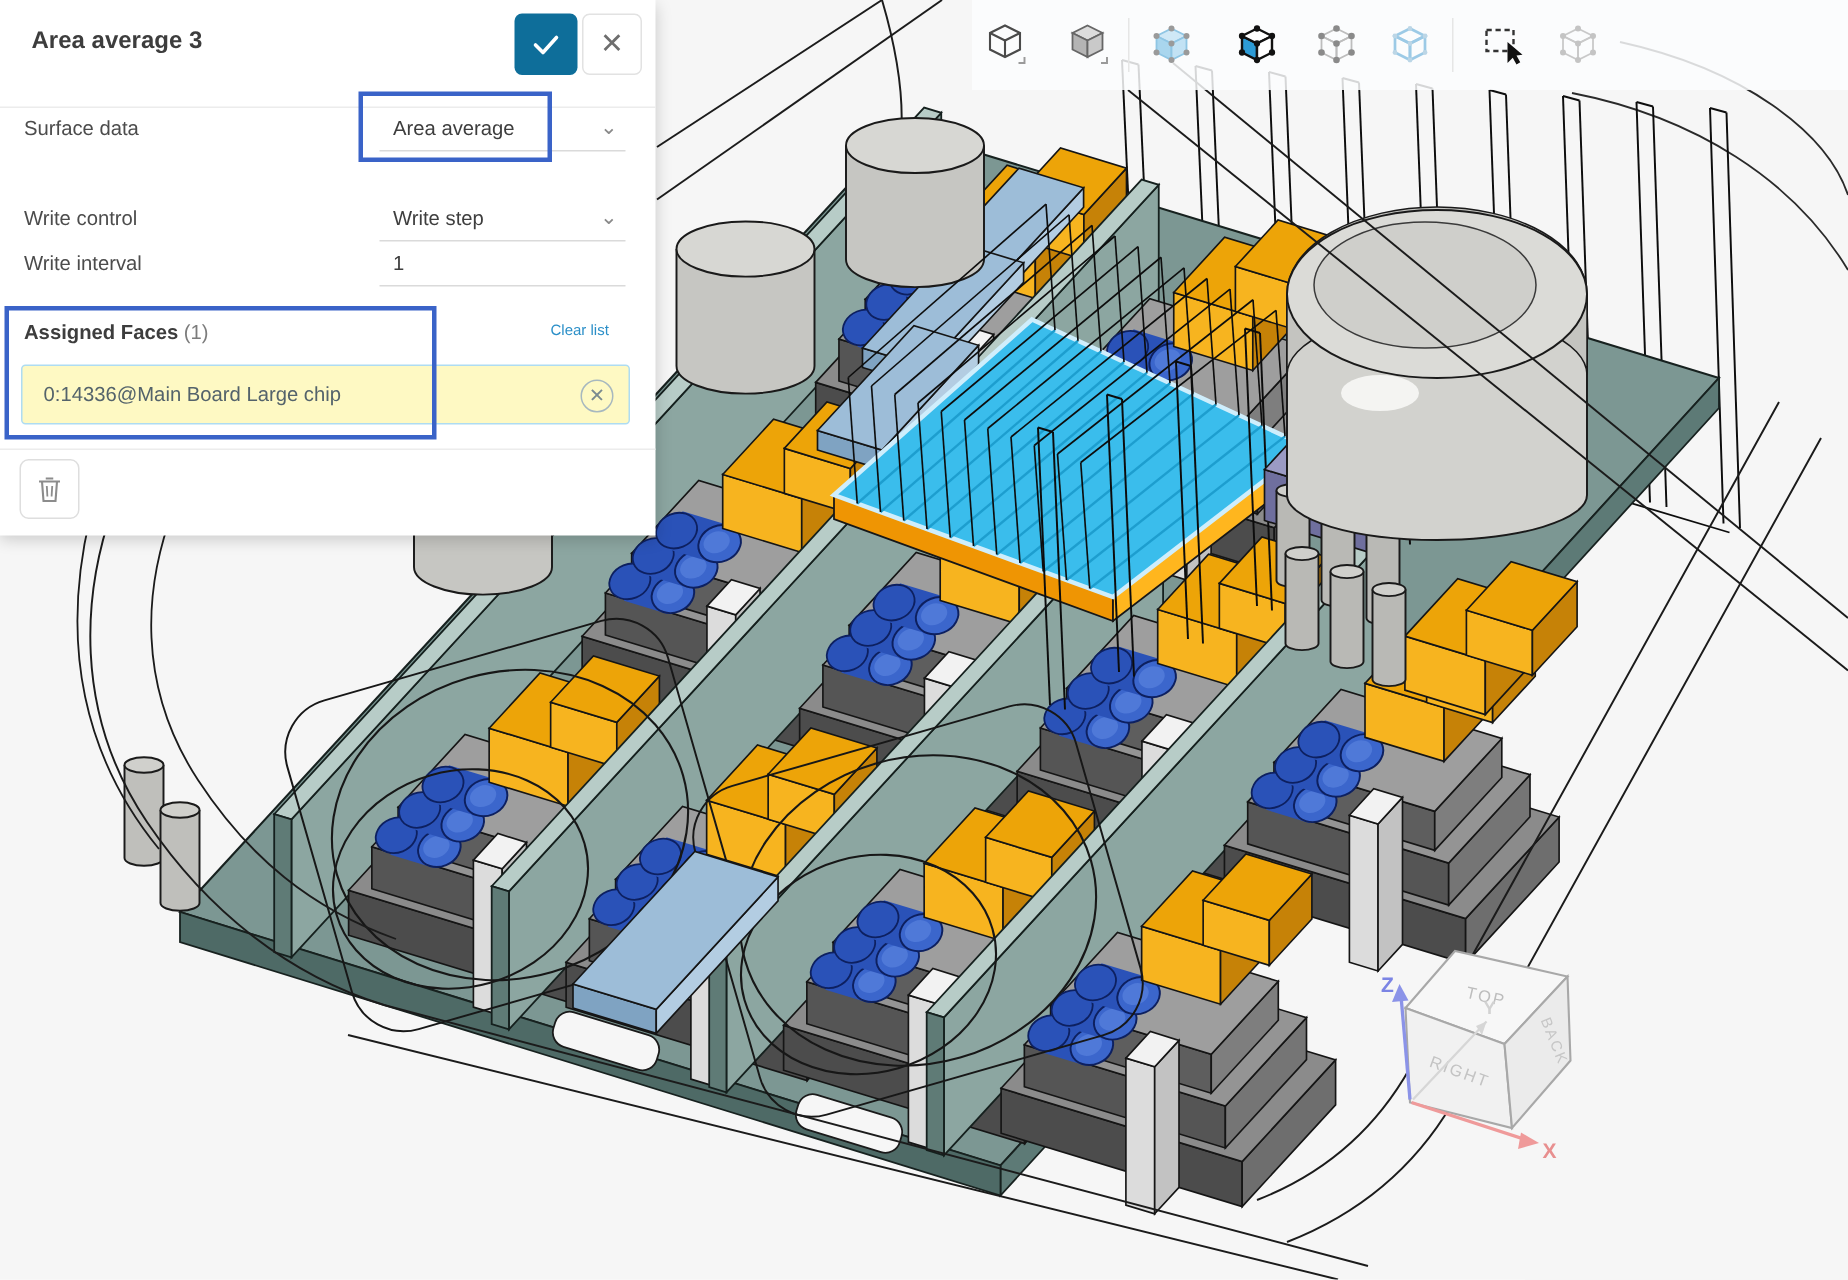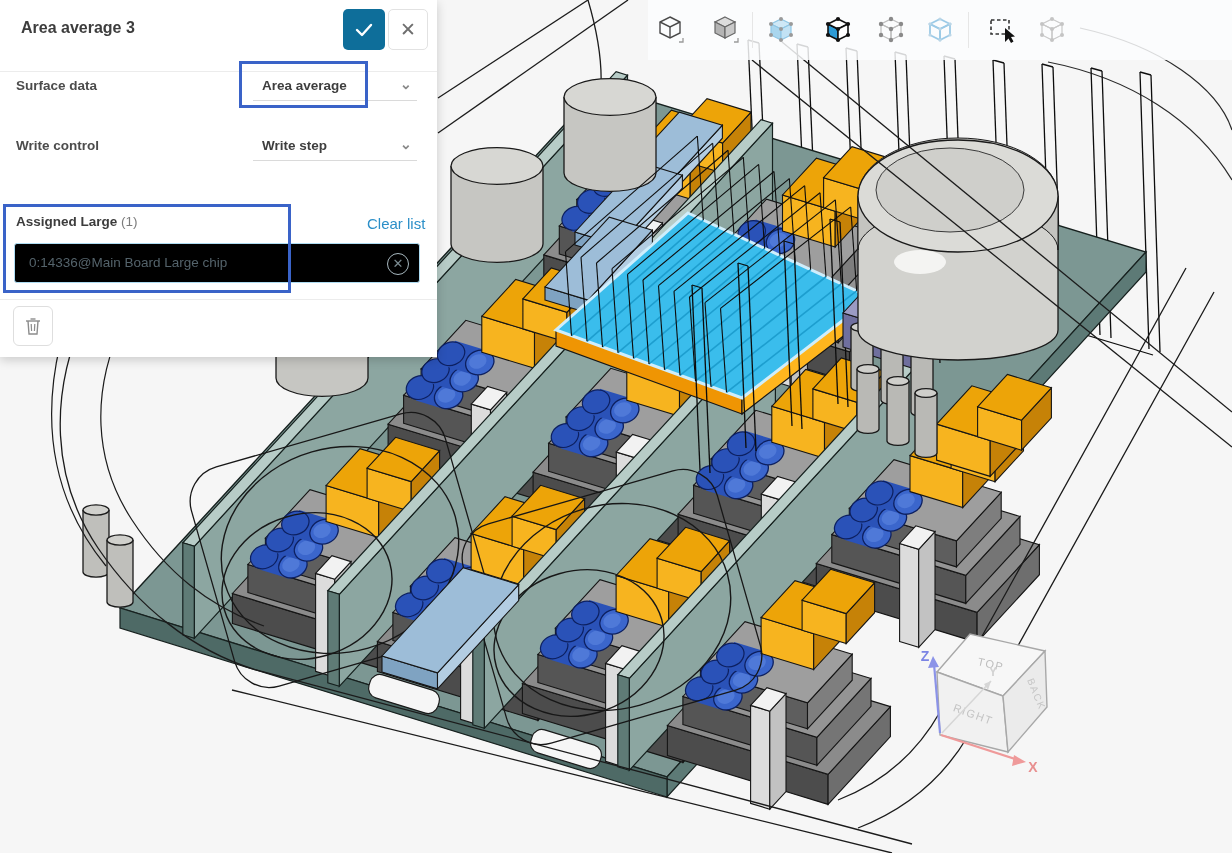--- a/index.html
+++ b/index.html
@@ -21,30 +21,30 @@
   .panel { position:absolute; left:0; top:0; width:437px; height:357px; background:#ffffff;
            box-shadow:0 3px 10px rgba(0,0,0,0.18); }
   .panel-header { position:relative; height:72px; border-bottom:1px solid #ececec; }
   .panel-title { position:absolute; left:21px; top:19px; font-size:16px; font-weight:bold; color:#3d3d3d; }
   .btn-confirm { position:absolute; left:343px; top:9px; width:42px; height:41px;
                  background:#0e6e9a; border:none; border-radius:5px; cursor:pointer;
                  display:flex; align-items:center; justify-content:center; }
   .btn-close { position:absolute; left:388px; top:9px; width:40px; height:41px;
                background:#fff; border:1px solid #e2e2e2; border-radius:5px;
                font-size:19px; color:#6e6e6e; cursor:pointer; line-height:38px; }
-  .form-row { position:absolute; left:0; width:515px; height:28px;font-weight:bold; }
+  .form-row { position:absolute; left:0; width:515px; height:28px; }
   .form-label { position:absolute; left:16px; top:4px; font-size:13.5px; color:#4c4c4c; }
   .form-value { position:absolute; left:262px; top:4px; font-size:13.5px; color:#3e3e3e;text-align:center; }
   .underline { position:absolute; left:253px; top:26px; width:164px; height:1px; background:#dadada; }
   .chevron { position:absolute; left:400px; top:2px; font-size:14px; color:#8a8a8a; }
   .hl-box { position:absolute; border:3px solid #3a63c8; background:transparent; pointer-events:none; }
   .af-label { position:absolute; left:16px; top:214px; font-size:13.5px; font-weight:bold; color:#3d3d3d; }
   .af-count { font-weight:normal; color:#7c7c7c; }
-  .clear-list { position:absolute; left:367px; top:215px; font-size:15px; color:#2b8fc8; cursor:pointer; }
-  .af-item { position:absolute; left:14px; top:243px; width:406px; height:40px; background:#000000;
+  .clear-list { position:absolute; left:367px; top:215px; font-size:10px; color:#2b8fc8; cursor:pointer; }
+  .af-item { position:absolute; left:14px; top:243px; width:406px; height:40px; background:#fef9c3;
              border:1px solid #aedcf2; border-radius:3px; }
   .af-item-text { position:absolute; left:14px; top:11px; font-size:13.5px; color:#54636b; }
   .af-item-x { position:absolute; right:10px; top:9px; width:22px; height:22px; border:1px solid #a7b8bf;
                border-radius:50%; color:#7a8a90; font-size:13px; text-align:center; line-height:20px;
                background:transparent; cursor:pointer; }
   .panel-div2 { position:absolute; left:0; top:299px; width:437px; height:1px; background:#ececec; }
   .btn-trash { position:absolute; left:13px; top:306px; width:40px; height:40px; background:#fff;
                border:1px solid #dedede; border-radius:6px; cursor:pointer;
                display:flex; align-items:center; justify-content:center; }
 </style>
@@ -682,23 +682,28 @@
       <span class="form-value">Area average</span>
       <span class="underline"></span>
       <span class="chevron">⌄</span>
     </div>
     <div class="form-row" style="top:134px">
       <span class="form-label">Write control</span>
       <span class="form-value">Write step</span>
       <span class="underline"></span>
       <span class="chevron">⌄</span>
     </div>
+    <div class="form-row" style="top:164px">
+      <span class="form-label">Write interval</span>
+      <span class="form-value">1</span>
+      <span class="underline"></span>
+    </div>
 
     <div class="af-label">
-      <span>Assigned Large</span>
+      <span>Assigned Faces</span>
       <span class="af-count">(1)</span>
     </div>
     <a class="clear-list">Clear list</a>
 
     <div class="af-item">
       <span class="af-item-text">0:14336@Main Board Large chip</span>
       <button class="af-item-x"><span>✕</span></button>
     </div>
 
     <div class="hl-box" style="left:239px; top:61px; width:129px; height:47px"></div>

